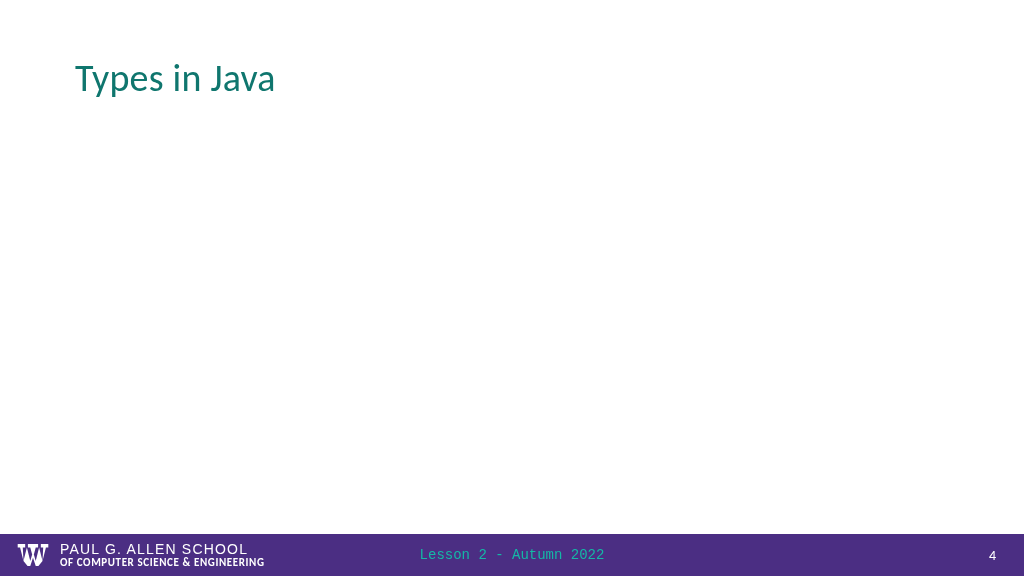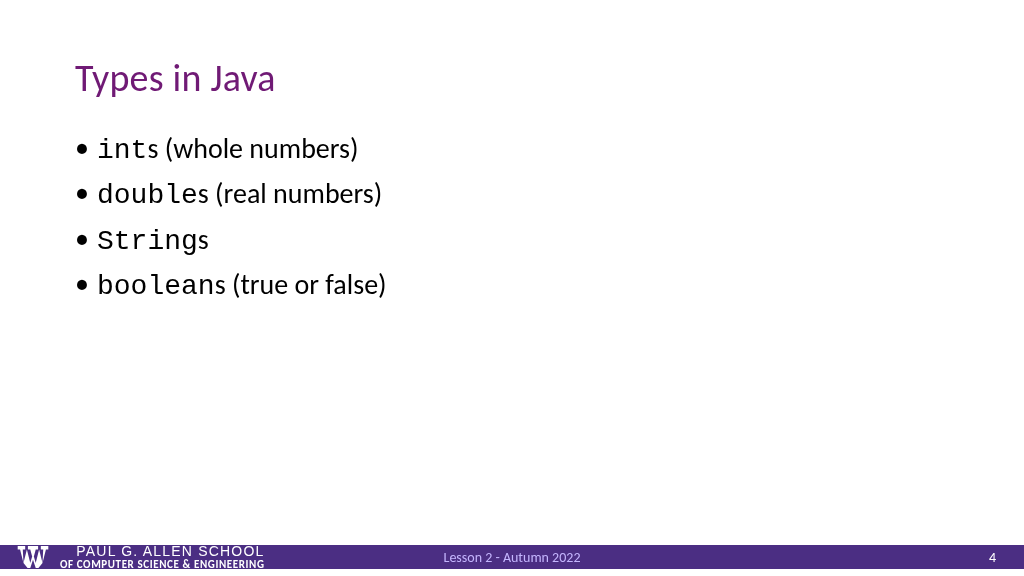--- a/index.html
+++ b/index.html
@@ -10,22 +10,22 @@
       background: #fff;
       position: relative;
       overflow: hidden;
     }
     .slide-content {
       padding: 55px 75px 0 75px;
     }
     .title {
       font-size: 38px;
       font-weight: 400;
-      color: #701a75;
-      margin-bottom: 26px;
+      color: #0f766e;
+      margin-bottom: 47px;
       letter-spacing: 0.2px;
     }
     .bullets {
       list-style: none;
       font-size: 28px;
       color: #000;
       line-height: 1.55;
     }
     .bullets li {
       position: relative;
@@ -35,29 +35,28 @@
       content: "•";
       position: absolute;
       left: 0;
       top: -1px;
     }
     .mono {
       font-family: Consolas, "Courier New", monospace;
     }
     .footer {
       position: absolute;
-      bottom: 7px;
+      bottom: 0;
       left: 0;
       width: 100%;
-      height: 24px;
+      height: 42px;
       background: #4b2e83;
       color: #fff;
       display: flex;
       align-items: center;
-      text-align: right;
     }
     .footer-logo {
       display: flex;
       align-items: center;
       gap: 10px;
       padding-left: 16px;
     }
     .w-logo {
       width: 34px;
       height: 28px;
@@ -77,40 +76,35 @@
     .school-dept {
       font-size: 11px;
       font-weight: 700;
       letter-spacing: 0.6px;
     }
     .footer-center {
       position: absolute;
       left: 50%;
       transform: translateX(-50%);
       font-size: 14px;
-      color: #c4b5fd;
+      color: #14b8a6;
+      font-family: Liberation Mono, monospace;
     }
     .footer-pagenum {
       position: absolute;
       right: 28px;
       font-size: 14px;
       color: #fff;
     }
   </style>
 </head>
 <body>
 
 <div class="slide-content">
   <h1 class="title">Types in Java</h1>
-  <ul class="bullets">
-    <li><span class="mono">int</span><span>s (whole numbers)</span></li>
-    <li><span class="mono">double</span><span>s (real numbers)</span></li>
-    <li><span class="mono">String</span><span>s</span></li>
-    <li><span class="mono">boolean</span><span>s (true or false)</span></li>
-  </ul>
 </div>
 
 <div class="footer">
   <div class="footer-logo">
     <svg class="w-logo" viewBox="0 0 100 80">
       <path d="M5 8 L5 18 L12 18 L22 58 L20 18 L27 18 L27 8 L5 8 Z M35 8 L35 18 L42 18 L50 48 L58 18 L65 18 L65 8 L35 8 Z M73 8 L73 18 L80 18 L78 58 L88 18 L95 18 L95 8 L73 8 Z M22 58 L34 72 L42 72 L50 48 L58 72 L66 72 L78 58 L68 18 L58 58 L50 30 L42 58 L32 18 L22 58 Z"></path>
     </svg>
     <div class="school-text">
       <div class="school-name">PAUL G. ALLEN SCHOOL</div>
       <div class="school-dept">OF COMPUTER SCIENCE &amp; ENGINEERING</div>

